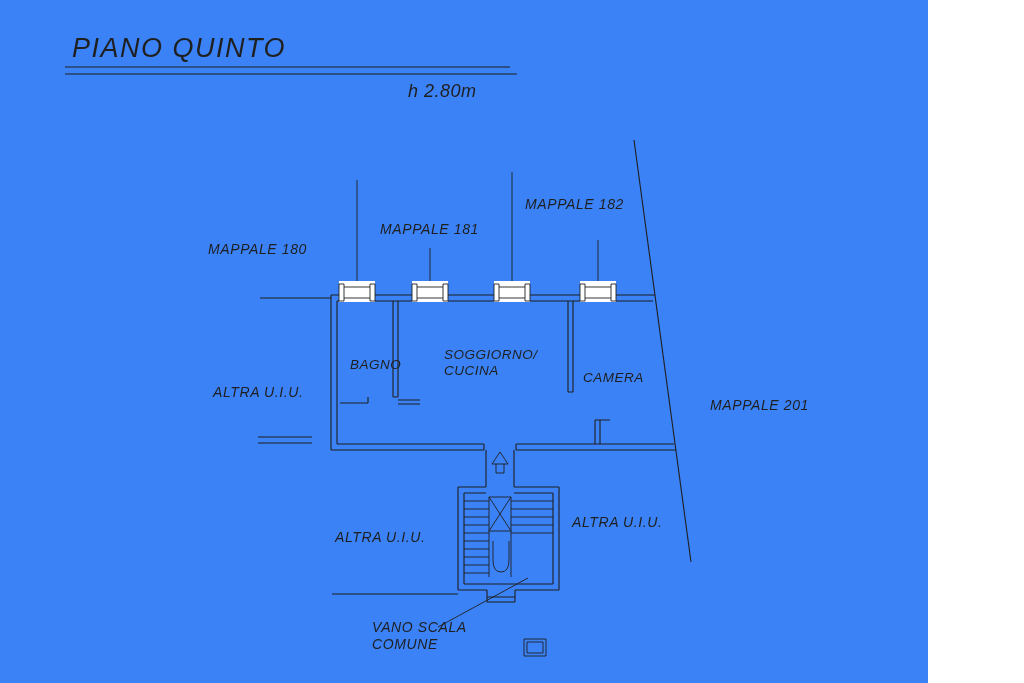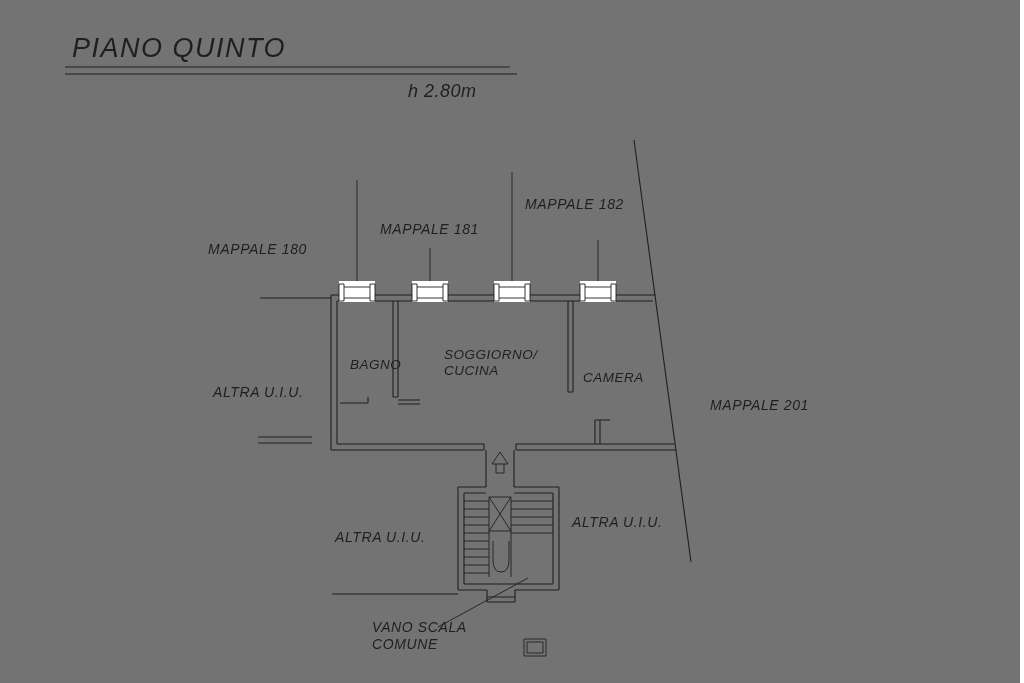--- a/index.html
+++ b/index.html
@@ -3,23 +3,23 @@
 <meta charset="utf-8">
 <style>
   html, body {
     margin: 0;
     padding: 0;
     background: #ffffff;
     font-family: "Liberation Sans", sans-serif;
   }
   .page {
     position: relative;
-    width: 1020px;
+    width: 928px;
     height: 683px;
-    background: #737373;
+    background: #3b82f6;
     overflow: hidden;
   }
   svg text {
     font-family: "Liberation Sans", sans-serif;
     font-style: italic;
     fill: #1f1f1f;
   }
   .t-title   { font-size: 27px; letter-spacing: 1.5px; }
   .t-sub     { font-size: 18px; letter-spacing: 0.5px; }
   .t-label   { font-size: 14px; letter-spacing: 0.6px; }

